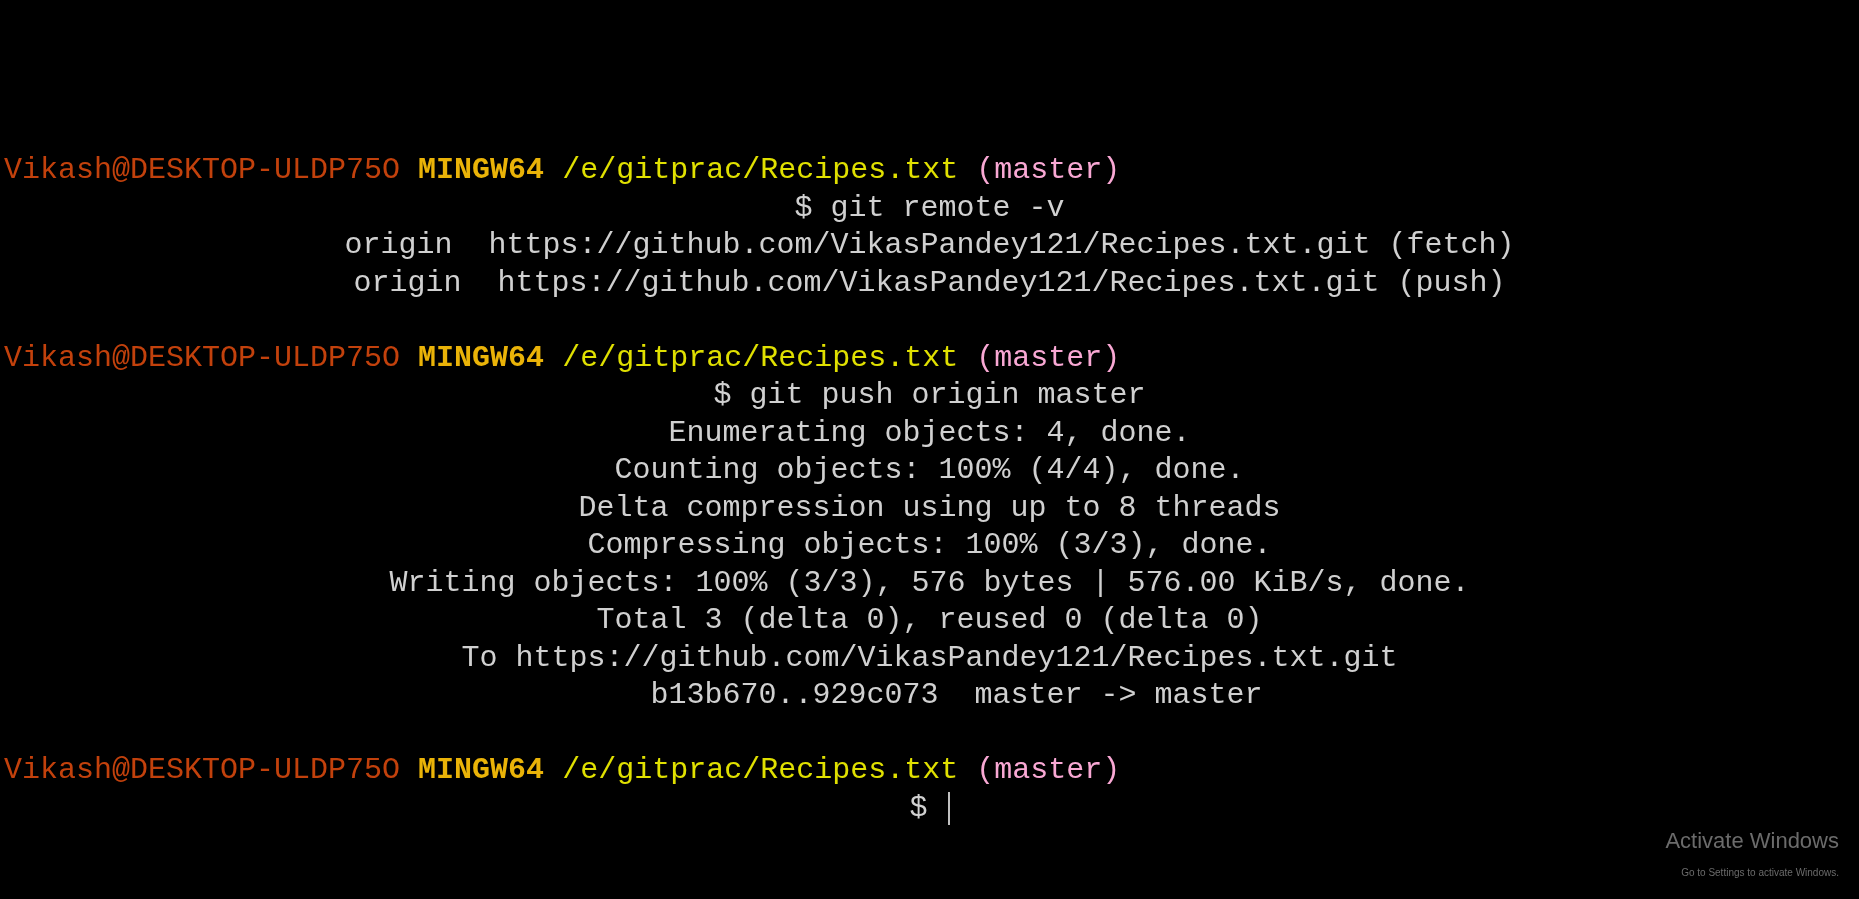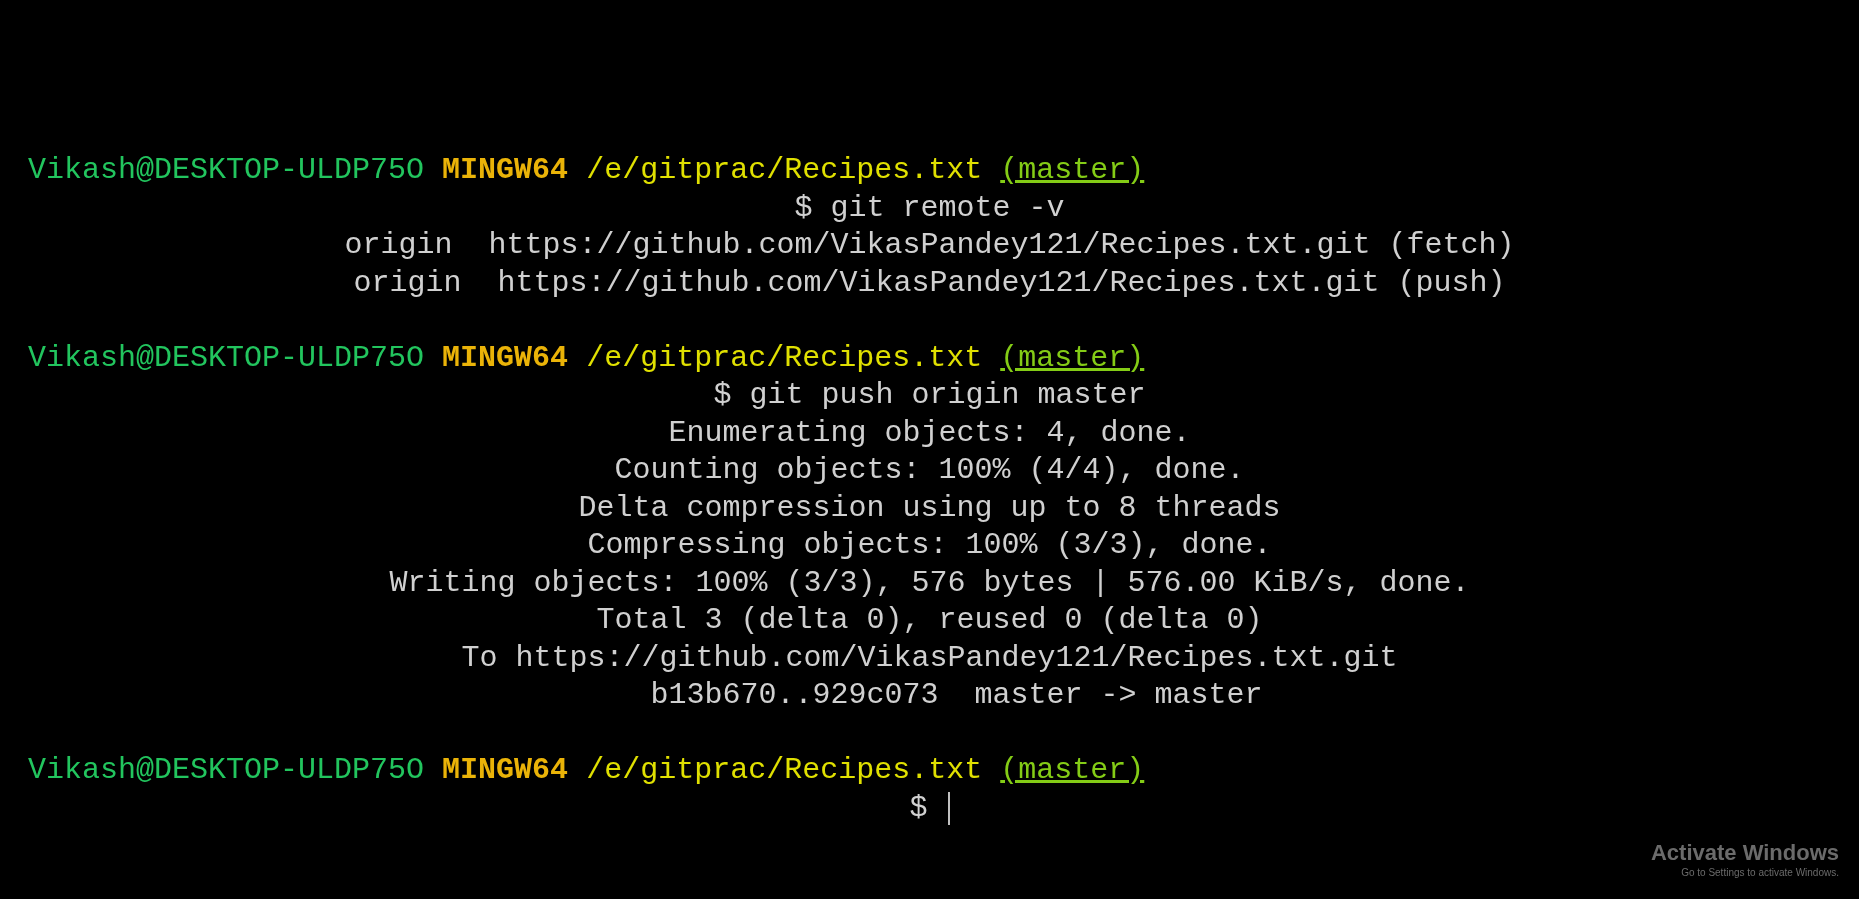--- a/index.html
+++ b/index.html
@@ -13,39 +13,39 @@
       font-size: 30px;
       line-height: 1.25;
       color: #c0c0c0;
       padding: 2px 4px;
       width: 1859px;
       height: 899px;
       position: relative;
       overflow: hidden;
       white-space: pre;
     }
-    .green { color: #22c55e; margin-left: 24px; }
+    .green { color: #c2410c; }
     .magenta { color: #eab308; font-weight: bold; }
     .yellow { color: #e0e000; }
-    .cyan { color: #84cc16; text-decoration: underline; }
+    .cyan { color: #f9a8d4; }
     .white { color: #d0d0d0; text-align: center; }
     .blank-line { height: 1.25em; }
     .watermark {
       position: absolute;
       bottom: 20px;
       right: 20px;
       text-align: right;
       font-family: 'Segoe UI', Arial, sans-serif;
       color: #6b6b6b;
       white-space: normal;
     }
     .watermark .line1 {
       font-size: 22px;
-      font-weight: 700;
-      margin-bottom: 0;
+      font-weight: 400;
+      margin-bottom: 12px;
     }
     .watermark .line2 {
       font-size: 10px;
       font-weight: 400;
     }
     .cursor {
       display: inline-block;
       width: 2px;
       height: 1.1em;
       background: #c0c0c0;

